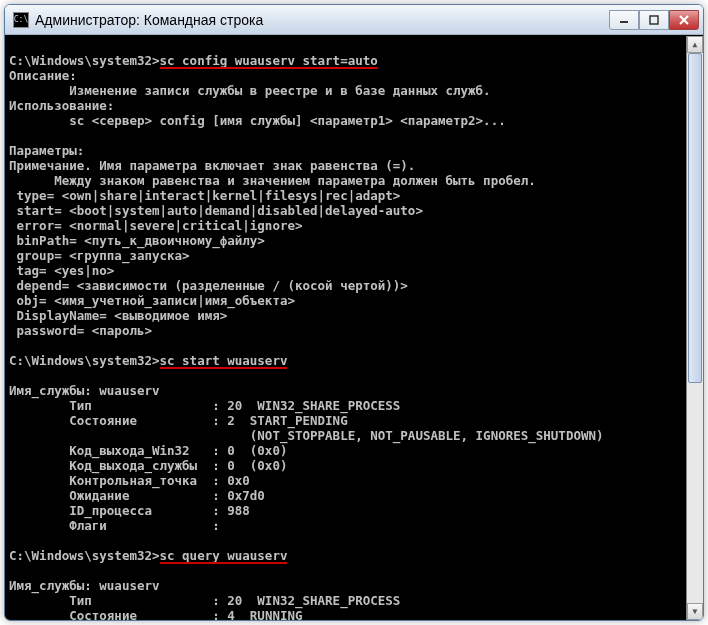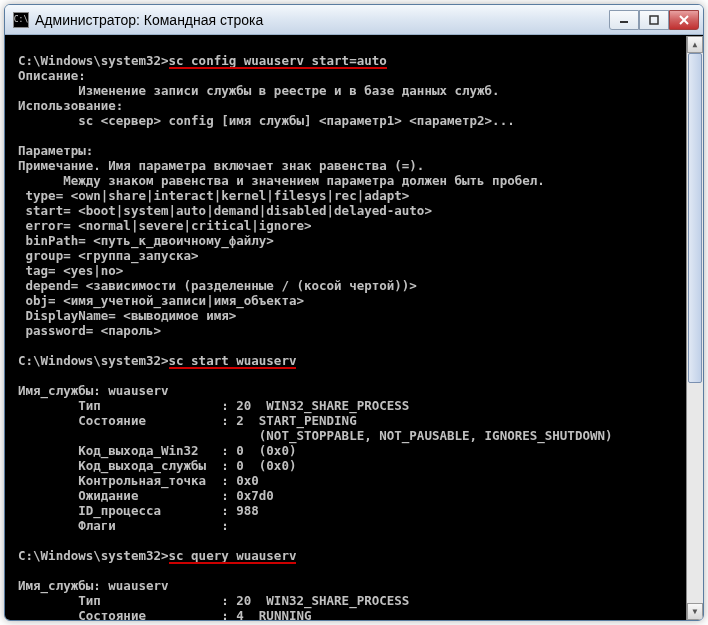--- a/index.html
+++ b/index.html
@@ -79,21 +79,21 @@
     overflow: hidden;
     border-top: 1px solid #000;
   }
   .console {
     flex: 1;
     background: #000;
     color: #c0c0c0;
     font-family: "Lucida Console", "Terminal", monospace;
     font-size: 12.5px;
     line-height: 15px;
-    padding: 2px 13px;
+    padding: 2px 4px;
     white-space: pre;
     overflow: hidden;
     font-weight: bold;
   }
   .scrollbar {
     width: 17px;
     background: #f0f0f0;
     display: flex;
     flex-direction: column;
     border-left: 1px solid #888;

